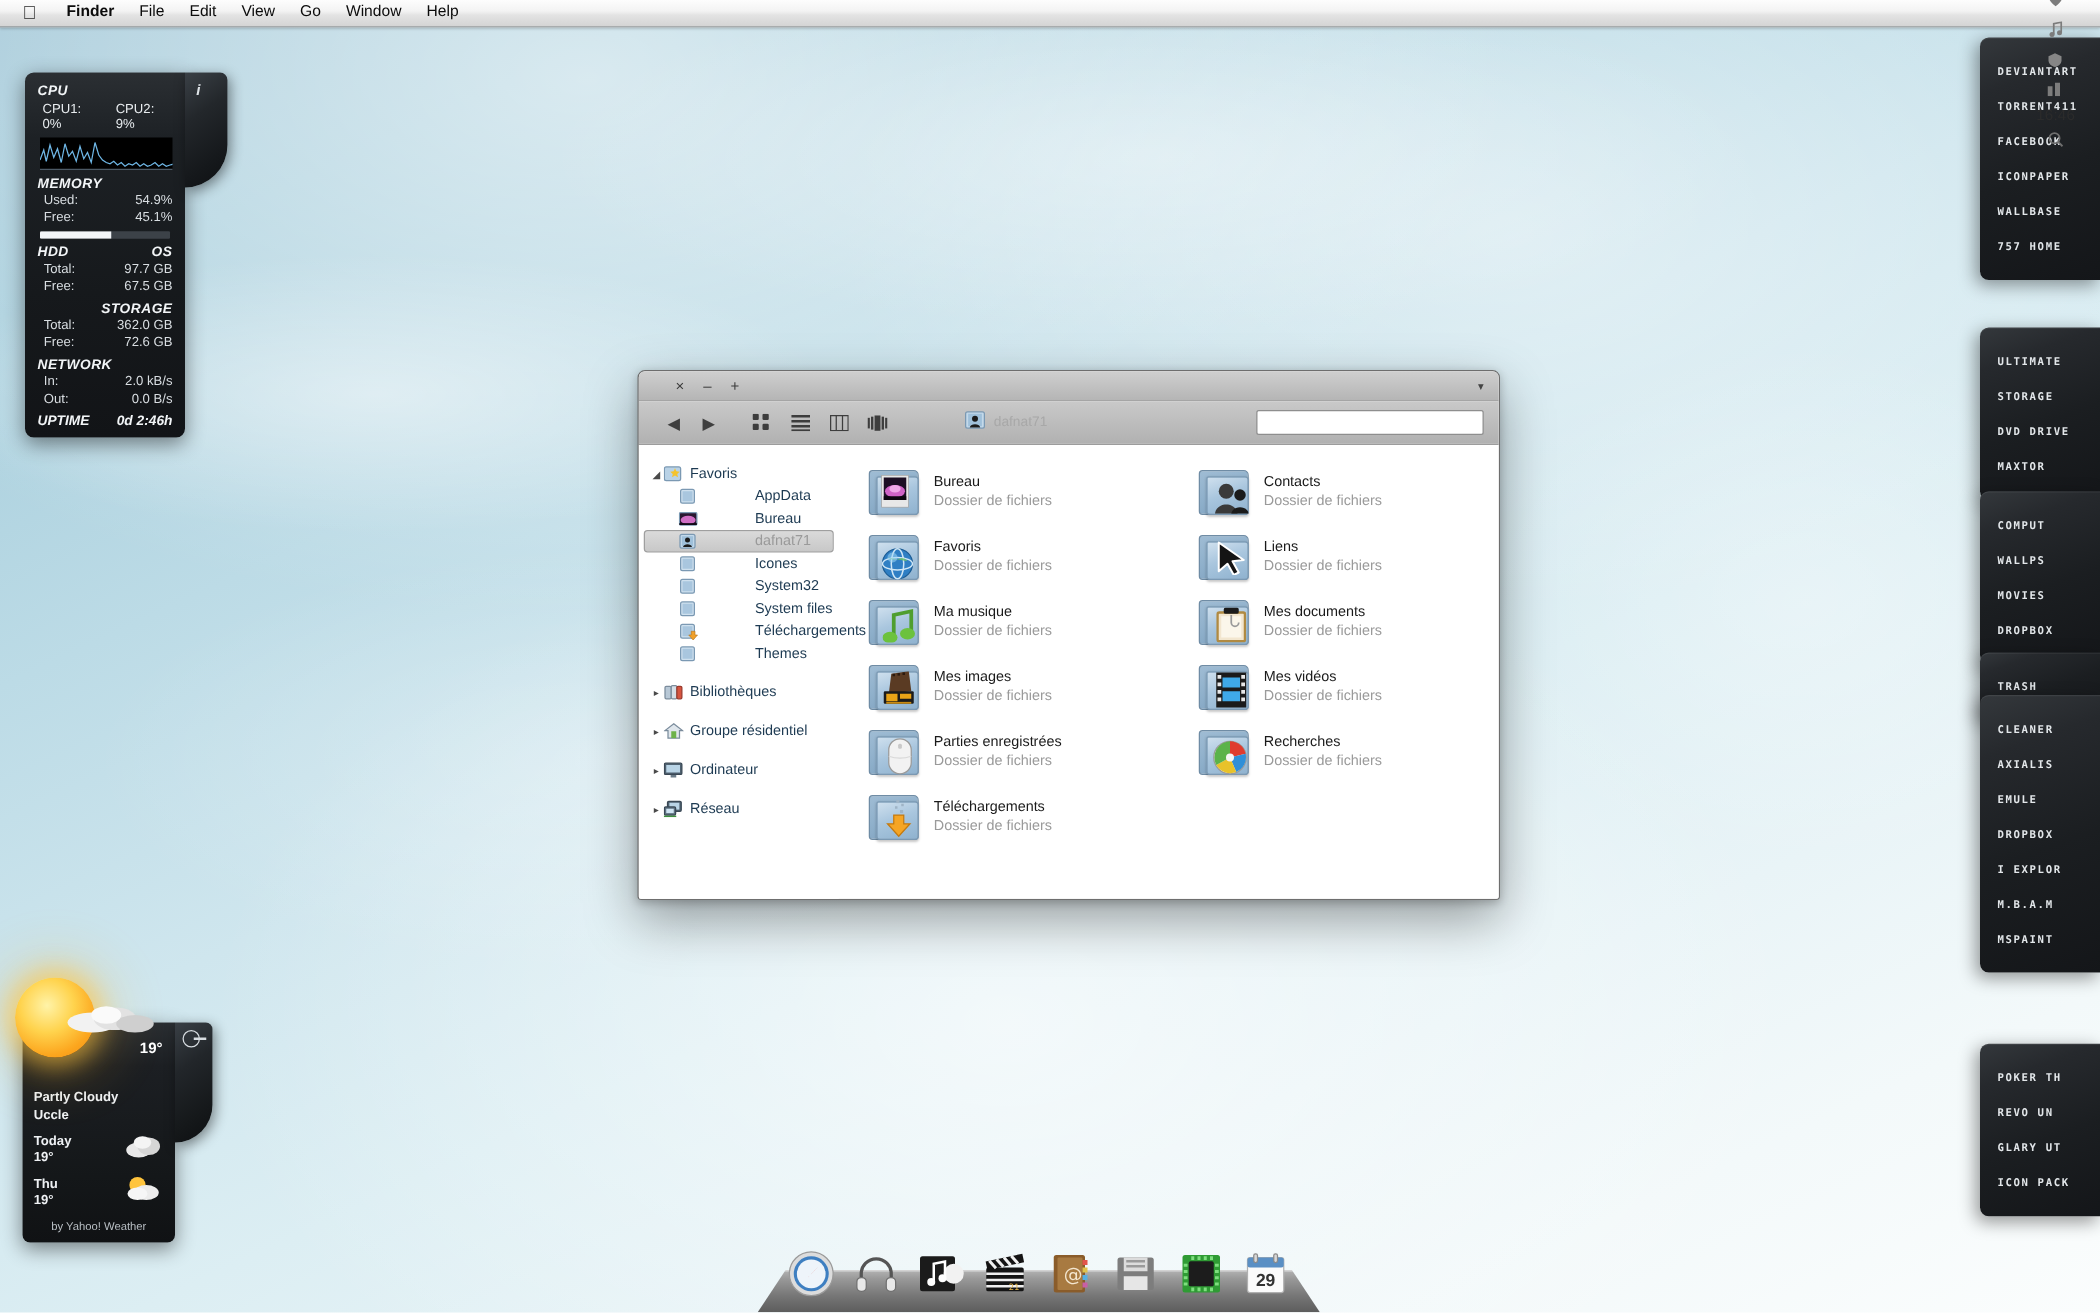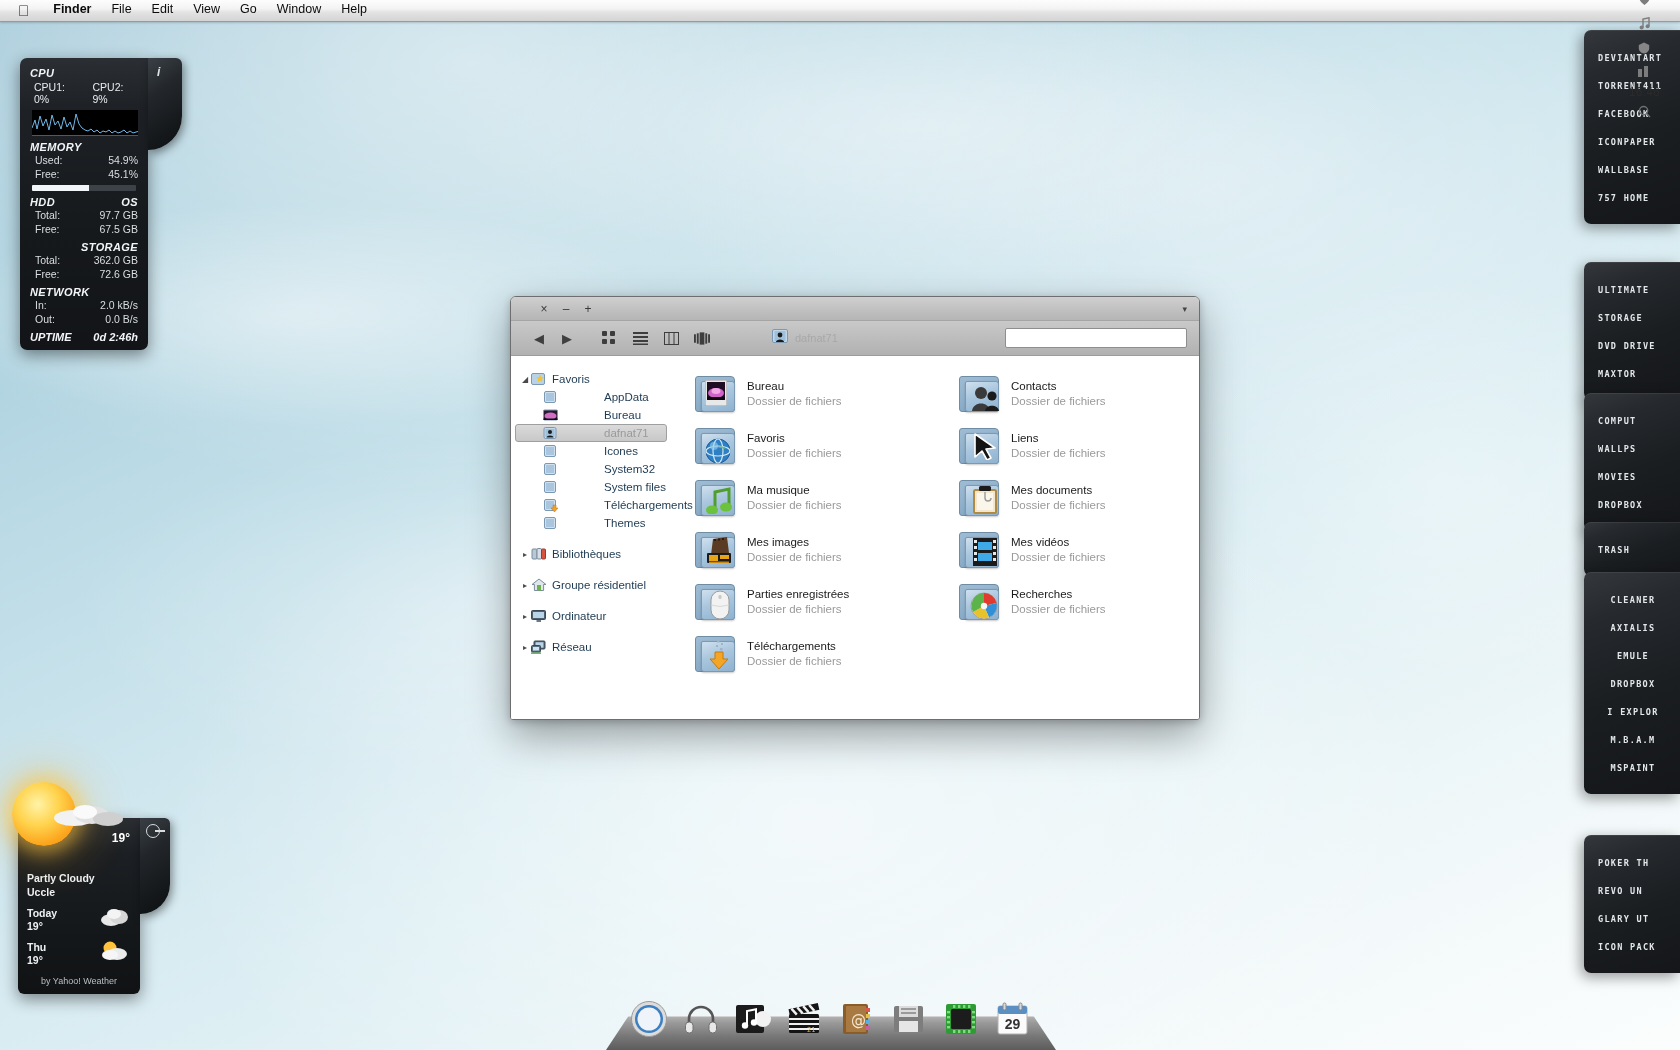--- a/index.html
+++ b/index.html
@@ -381,21 +381,21 @@
     </div>
     <div class="rstack" style="top: 393px;">
       <div class="ri">COMPUT</div>
       <div class="ri">WALLPS</div>
       <div class="ri">MOVIES</div>
       <div class="ri">DROPBOX</div>
     </div>
     <div class="rstack" style="top: 522px;">
       <div class="ri">TRASH</div>
     </div>
-    <div class="rstack" style="top: 572px; text-align: center;">
+    <div class="rstack" style="top: 556px;">
       <div class="ri">CLEANER</div>
       <div class="ri">AXIALIS</div>
       <div class="ri">EMULE</div>
       <div class="ri">DROPBOX</div>
       <div class="ri">I EXPLOR</div>
       <div class="ri">M.B.A.M</div>
       <div class="ri">MSPAINT</div>
     </div>
     <div class="rstack" style="top: 835px;">
       <div class="ri">POKER TH</div>

